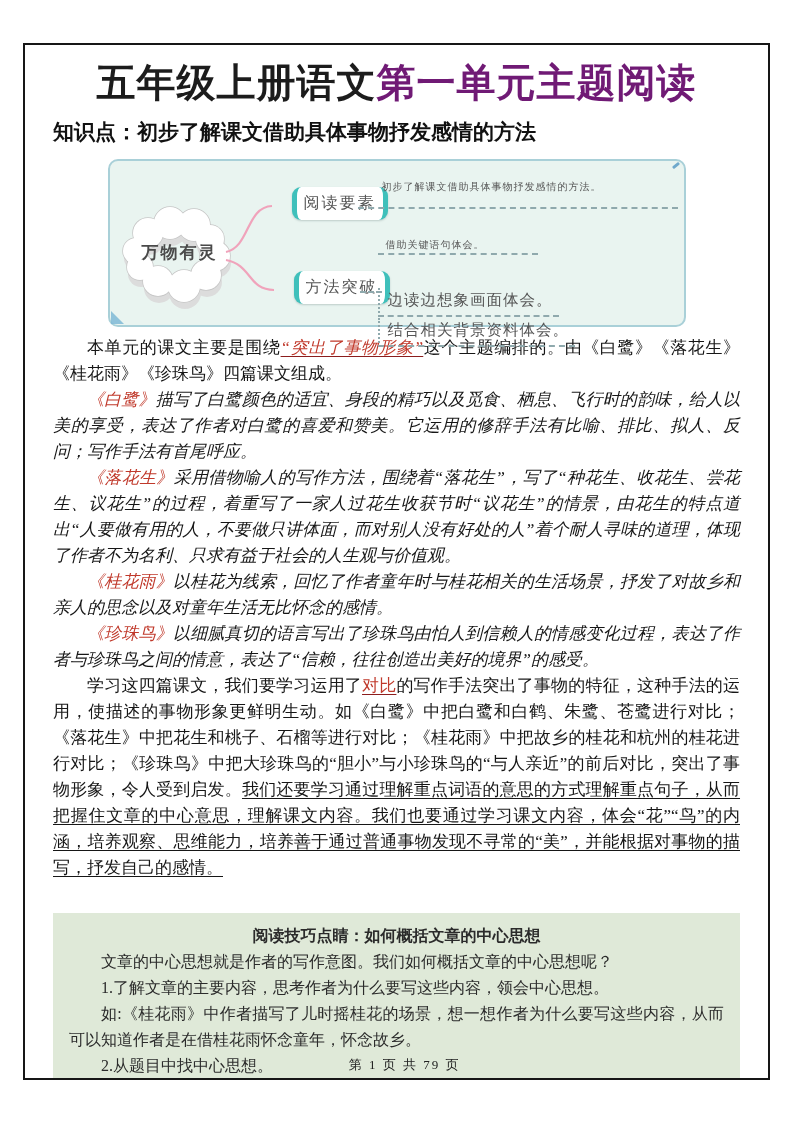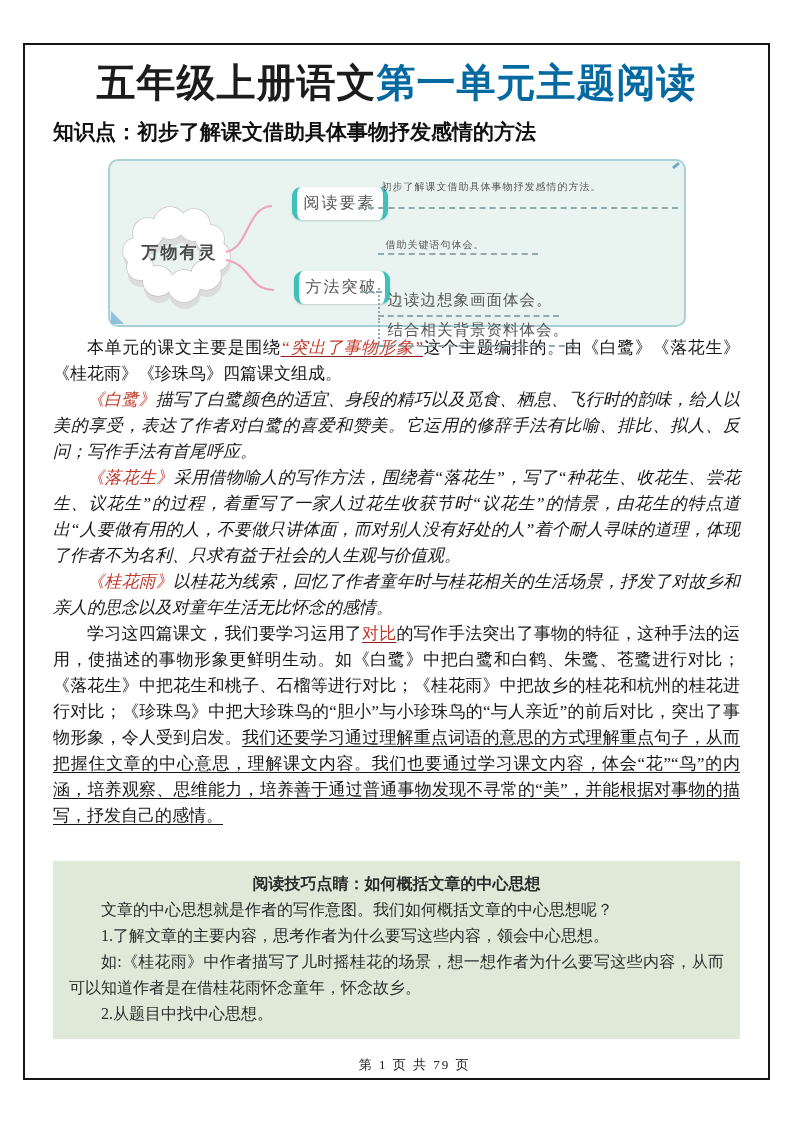--- a/index.html
+++ b/index.html
@@ -5,21 +5,21 @@
   * { margin:0; padding:0; box-sizing:border-box; }
   html,body { background:#fff; }
   body { width:793px; height:1122px; position:relative;
          font-family:"Liberation Serif","DejaVu Serif",serif; color:#1c1c1c; }
   .sheet { position:absolute; left:23px; top:43px; width:747px; height:1037px;
            border:2px solid #161616; padding:0 28px; overflow:hidden; background:#fff; }
 
   
   .main-title { margin-top:14px; text-align:center; font-family:"Liberation Sans","DejaVu Sans",sans-serif;
                 font-weight:900; font-size:39px; line-height:1.25; letter-spacing:1px; white-space:nowrap; }
-  .main-title .t-red { color:#0369a1; }
+  .main-title .t-red { color:#701a75; }
   .subtitle { margin-top:10px; font-family:"Liberation Sans","DejaVu Sans",sans-serif;
               font-weight:bold; font-size:21px; color:#111; }
 
   
   .diagram { position:relative; width:578px; height:168px; margin:13px auto 0;
              background:#e9f4f0; border:2px solid #a9d0d8; border-radius:10px; }
   .diagram svg { position:absolute; left:0; top:0; }
   .cloud-label { position:absolute; left:22px; top:80px; width:96px; text-align:center;
                  font-size:17px; font-weight:bold; color:#4a4a4a; letter-spacing:2px; }
   .map-node { position:absolute; background:#fff; border-left:5px solid #3fc0bb; border-right:5px solid #3fc0bb;
@@ -51,21 +51,21 @@
   .red-u { color:#c0392b; text-decoration:underline; text-decoration-color:#8b1d1d; text-underline-offset:3px; }
   .u { text-decoration:underline; text-underline-offset:3px; }
 
   
   .tips { margin-top:32px; background:#dfe9d8; padding:10px 16px 12px; }
   .tips p { font-size:16px; line-height:26px; color:#2b2b2b; text-align:justify; }
   .tips .tips-title { text-align:center; font-weight:bold; text-indent:0; }
   .tips .ind { text-indent:2em; }
 
   
-  .footer { position:absolute; left:18px; bottom:4px; width:100%; text-align:center;
+  .footer { position:absolute; left:8px; bottom:4px; width:100%; text-align:center;
             font-size:13px; color:#222; letter-spacing:2px; }
 </style>
 </head>
 <body>
 
 <div class="sheet">
 
   <h1 class="main-title"><span>五年级上册语文</span><span class="t-red">第一单元主题阅读</span></h1>
 
   <h2 class="subtitle">知识点：初步了解课文借助具体事物抒发感情的方法</h2>
@@ -138,20 +138,21 @@
 
   <div class="body-wrap">
     <p class="body-p"><span>本单元的课文主要是围绕</span><span class="red-u kai">“突出了事物形象”</span><span>这个主题编排的。由《白鹭》《落花生》《桂花雨》《珍珠鸟》四篇课文组成。</span></p>
 
     <p class="body-p kai"><span class="red">《白鹭》</span><span>描写了白鹭颜色的适宜、身段的精巧以及觅食、栖息、飞行时的韵味，给人以美的享受，表达了作者对白鹭的喜爱和赞美。它运用的修辞手法有比喻、排比、拟人、反问；写作手法有首尾呼应。</span></p>
 
     <p class="body-p kai"><span class="red">《落花生》</span><span>采用借物喻人的写作方法，围绕着“落花生”，写了“种花生、收花生、尝花生、议花生”的过程，着重写了一家人过花生收获节时“议花生”的情景，由花生的特点道出“人要做有用的人，不要做只讲体面，而对别人没有好处的人”着个耐人寻味的道理，体现了作者不为名利、只求有益于社会的人生观与价值观。</span></p>
 
     <p class="body-p kai"><span class="red">《桂花雨》</span><span>以桂花为线索，回忆了作者童年时与桂花相关的生活场景，抒发了对故乡和亲人的思念以及对童年生活无比怀念的感情。</span></p>
 
+    <p class="body-p kai"><span class="red">《珍珠鸟》</span><span>以细腻真切的语言写出了珍珠鸟由怕人到信赖人的情感变化过程，表达了作者与珍珠鸟之间的情意，表达了“信赖，往往创造出美好的境界”的感受。</span></p>
 
     <p class="body-p"><span>学习这四篇课文，我们要学习运用了</span><span class="red-u">对比</span><span>的写作手法突出了事物的特征，这种手法的运用，使描述的事物形象更鲜明生动。如《白鹭》中把白鹭和白鹤、朱鹭、苍鹭进行对比；《落花生》中把花生和桃子、石榴等进行对比；《桂花雨》中把故乡的桂花和杭州的桂花进行对比；《珍珠鸟》中把大珍珠鸟的“胆小”与小珍珠鸟的“与人亲近”的前后对比，突出了事物形象，令人受到启发。</span><span class="u">我们还要学习通过理解重点词语的意思的方式理解重点句子，从而把握住文章的中心意思，理解课文内容。我们也要通过学习课文内容，体会“花”“鸟”的内涵，培养观察、思维能力，培养善于通过普通事物发现不寻常的“美”，并能根据对事物的描写，抒发自己的感情。</span></p>
   </div>
 
   <div class="tips">
     <p class="tips-title">阅读技巧点睛：如何概括文章的中心思想</p>
     <p class="ind">文章的中心思想就是作者的写作意图。我们如何概括文章的中心思想呢？</p>
     <p class="ind">1.了解文章的主要内容，思考作者为什么要写这些内容，领会中心思想。</p>
     <p class="ind">如:《桂花雨》中作者描写了儿时摇桂花的场景，想一想作者为什么要写这些内容，从而可以知道作者是在借桂花雨怀念童年，怀念故乡。</p>
     <p class="ind">2.从题目中找中心思想。</p>

